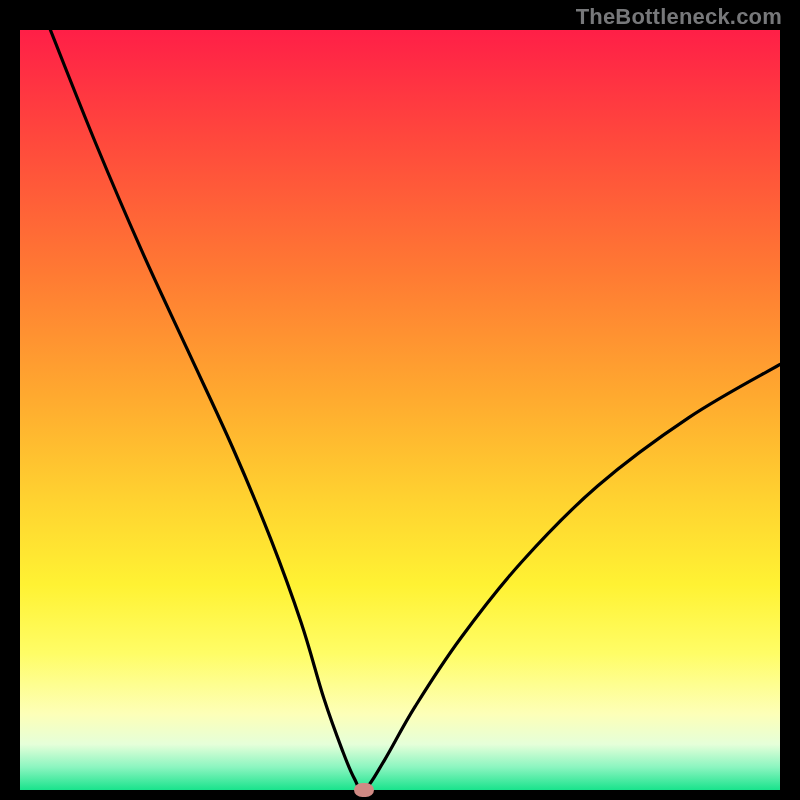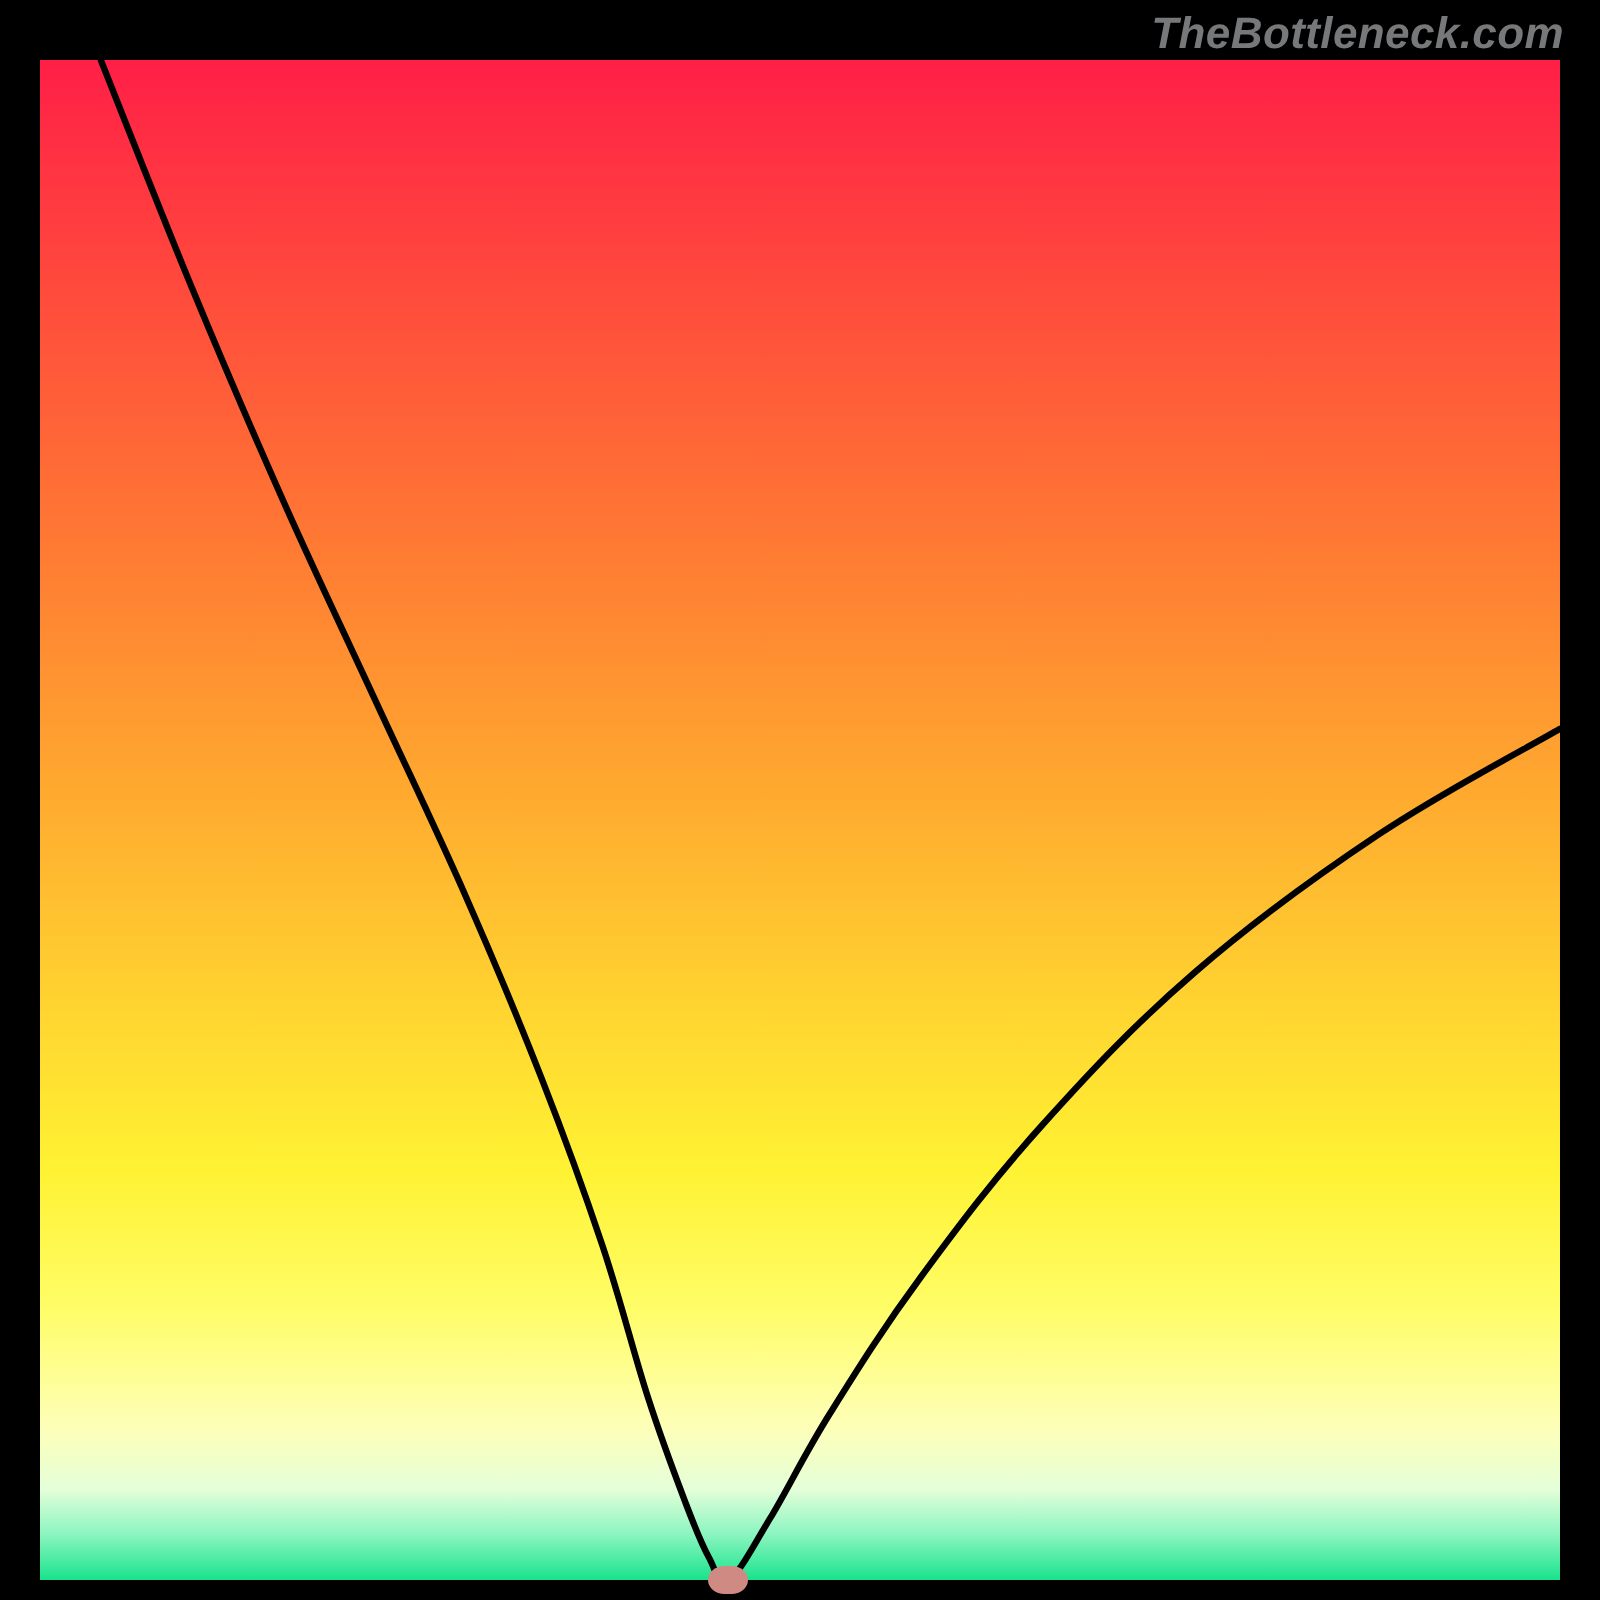--- a/index.html
+++ b/index.html
@@ -19,21 +19,20 @@
   .watermark {
     position: absolute;
     top: 4px;
     right: 18px;
     font-family: Arial, Helvetica, sans-serif;
     font-size: 22px;
     font-weight: 600;
     color: #77787a;
     letter-spacing: 0.2px;
     z-index: 10;
-    font-style: italic;
   }
   .plot {
     position: absolute;
     left: 20px;
     top: 30px;
     width: 760px;
     height: 760px;
     background: linear-gradient(to bottom,
       #ff1f47 0%,
       #ff4a3c 15%,

